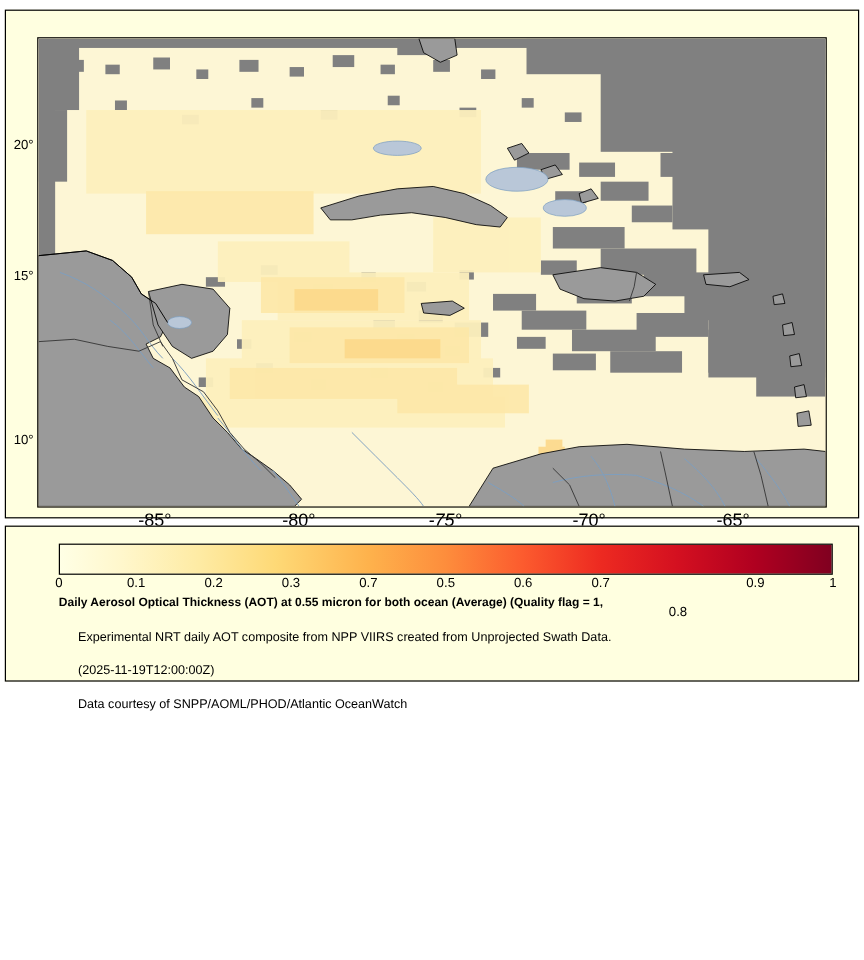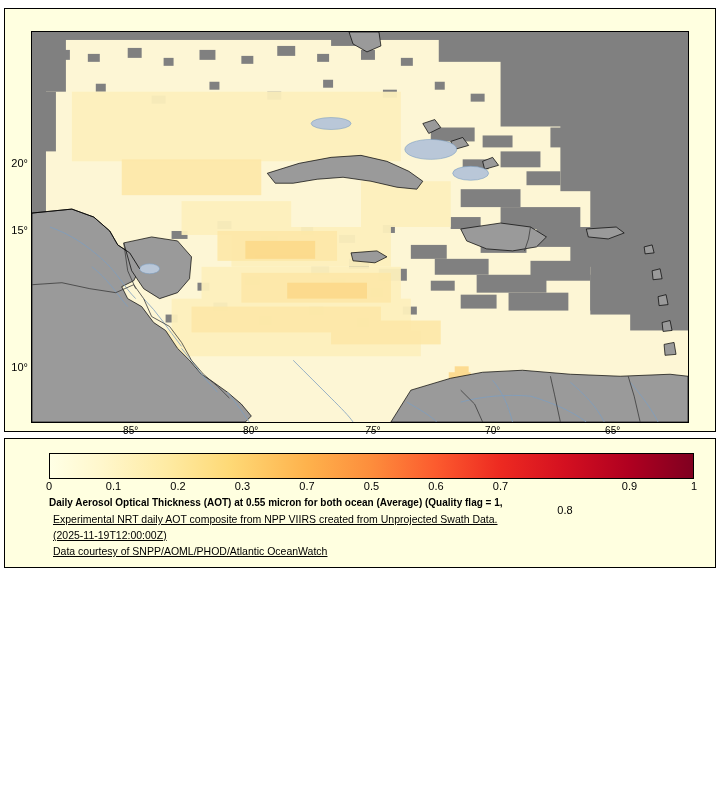--- a/index.html
+++ b/index.html
@@ -65,21 +65,21 @@
   }
   .xlabels {
     position: absolute;
     left: 26px;
     top: 414px;
     width: 658px;
     height: 18px;
   }
   .xlabel {
     position: absolute;
-    font-size: 10px;
+    font-size: 15px;
     color: #000;
     transform: translateX(-50%);
     white-space: nowrap;
   }
 
   
   .legend-panel {
     position: absolute;
     left: 4px;
     top: 438px;
@@ -141,33 +141,32 @@
     font-size: 10px;
     font-weight: bold;
     color: #000;
     line-height: 12px;
     margin: 0;
   }
   .legend-sub {
     font-size: 10.5px;
     color: #000;
     line-height: 12px;
-    margin: 4px;
-    text-decoration: underline;
+    margin: 16px;
   }
 </style>
 </head>
 <body>
 
 <div class="page">
 
   <div class="map-panel">
 
     <div class="ylabels">
-      <div class="ylabel" style="top:106px;margin-top:42px;">20°</div>
+      <div class="ylabel" style="top:106px;">20°</div>
       <div class="ylabel" style="top:215px;">15°</div>
       <div class="ylabel" style="top:352px;">10°</div>
     </div>
 
     <div class="map-frame">
       <svg class="map-canvas" viewBox="0 0 658 392" preserveAspectRatio="none">
         <defs>
 
           <pattern id="nil" width="1" height="1"></pattern>
         </defs>

